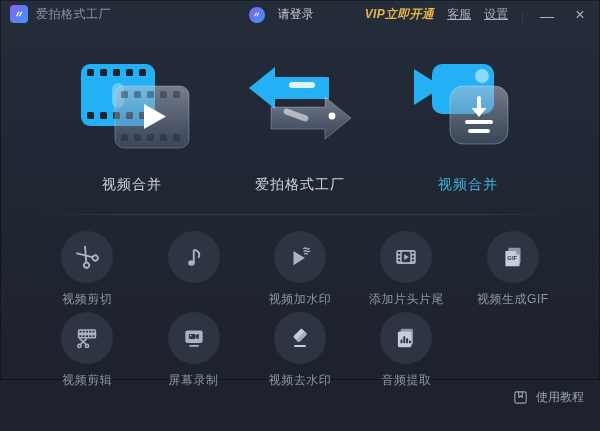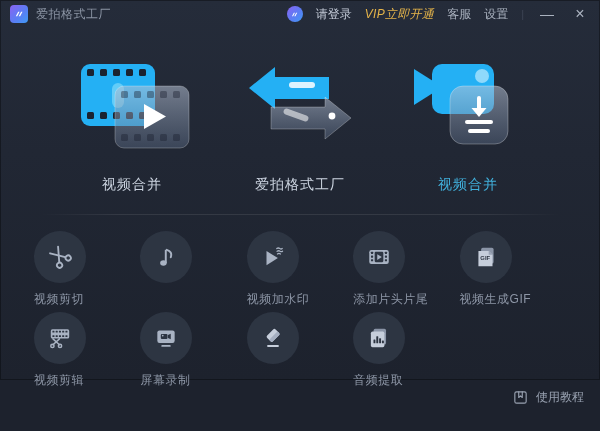--- a/index.html
+++ b/index.html
@@ -24,34 +24,35 @@
     font-size:12px; color:#8b94a4;
   }
   .app-logo {
     width:18px; height:18px; border-radius:4px;
     background:linear-gradient(135deg,#8a63f2 0%,#5b7df4 55%,#3f9af5 100%);
     display:flex; align-items:center; justify-content:center;
     flex:0 0 18px;
   }
   .app-title { margin-left:8px; color:#8b94a4; letter-spacing:.5px; }
   .titlebar-right {
-    margin-left:auto; display:flex; align-items:center; gap:13px;
+    margin-left:auto; display:flex; align-items:flex-end; gap:13px;
   }
   .avatar {
     width:16px; height:16px; border-radius:50%;
     background:linear-gradient(135deg,#8a63f2 0%,#5b7df4 55%,#3f9af5 100%);
     display:flex; align-items:center; justify-content:center;
     flex:0 0 16px;
   }
   .login-link { color:#c3cad7; cursor:pointer; }
   .vip-link {
-    color:#e5b44a; font-weight:normal; font-style:italic; cursor:pointer;
+    color:#e5b44a; font-weight:bold; font-style:italic; cursor:pointer;
     letter-spacing:.3px;
-  }
-  .menu-link { color:#aab2bf; cursor:pointer; }
+    margin-left:38px;
+  }
+  .menu-link { color:#aab2bf; cursor:pointer;text-decoration:underline; }
   .tb-sep { color:#3c4453; font-size:11px; }
   .tb-btn {
     color:#aab2bf; cursor:pointer; font-size:14px; line-height:1;
     width:20px; text-align:center;
   }
   .tb-btn.close { font-size:16px; }
   
   .features {
     flex:0 0 180px;
     display:flex; align-items:flex-start;
@@ -74,21 +75,21 @@
   
   .tools {
     flex:1 1 auto;
     display:grid;
     grid-template-columns:repeat(5,1fr);
     grid-template-rows:1fr 1fr;
     padding:16px 34px 0 34px;
     row-gap:4px;
   }
   .tool {
-    display:flex; flex-direction:column; 
+    display:flex; flex-direction:column; align-items:center;
     cursor:pointer;
   }
   .tool-circle {
     width:52px; height:52px; border-radius:50%;
     background:#2d3542;
     display:flex; align-items:center; justify-content:center;
   }
   .tool-label {
     margin-top:8px; font-size:12px; color:#8d96a6; letter-spacing:.5px;
     white-space:nowrap;
@@ -338,20 +339,21 @@
     <div class="tool">
       <div class="tool-circle">
         <svg width="26" height="26" viewBox="0 0 24 24">
           <g transform="rotate(-45 12 9.5)">
             <rect x="6.5" y="5.8" width="11" height="7.6" rx="1.6" fill="#c6cedb"></rect>
             <rect x="6.5" y="9.9" width="11" height="3.5" rx="1.2" fill="#a4aec0"></rect>
           </g>
           <line x1="7.5" y1="19.4" x2="16.5" y2="19.4" stroke="#c6cedb" stroke-width="2" stroke-linecap="round"></line>
         </svg>
       </div>
+      <div class="tool-label">视频去水印</div>
     </div>
 
 
     <div class="tool">
       <div class="tool-circle">
         <svg width="26" height="26" viewBox="0 0 24 24">
           <rect x="7" y="3.5" width="11.5" height="14.5" rx="1.5" fill="#8b95a7"></rect>
           <rect x="4.5" y="6" width="12.5" height="14.5" rx="1.5" fill="#c6cedb"></rect>
           <g fill="#2d3542">
             <rect x="6.9" y="13.4" width="1.8" height="3.4" rx=".5"></rect>

